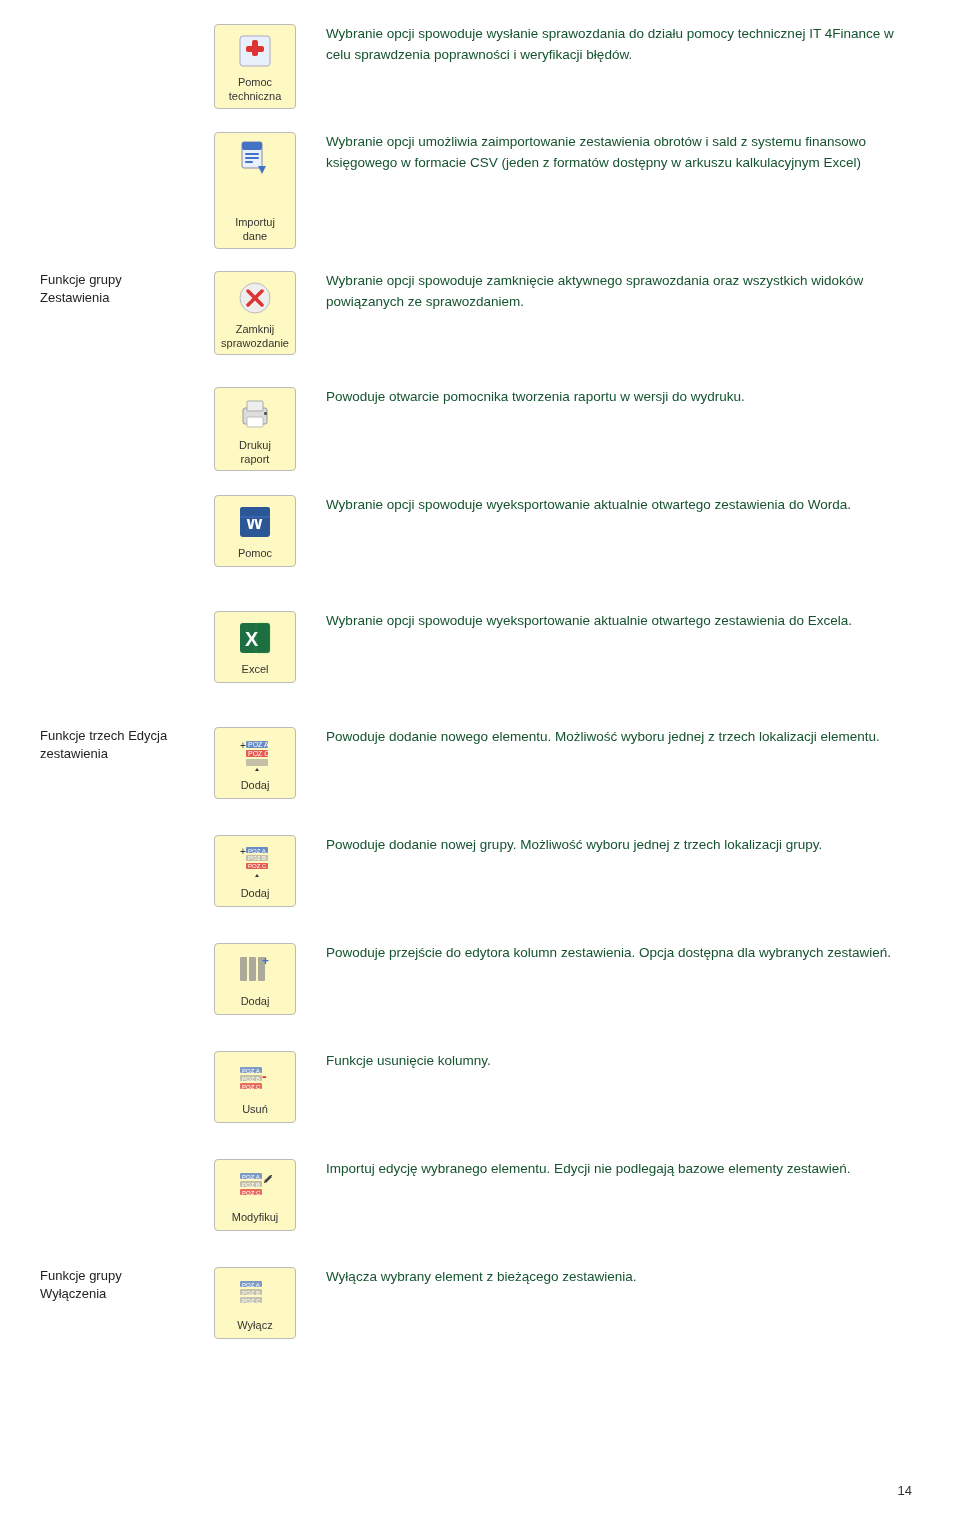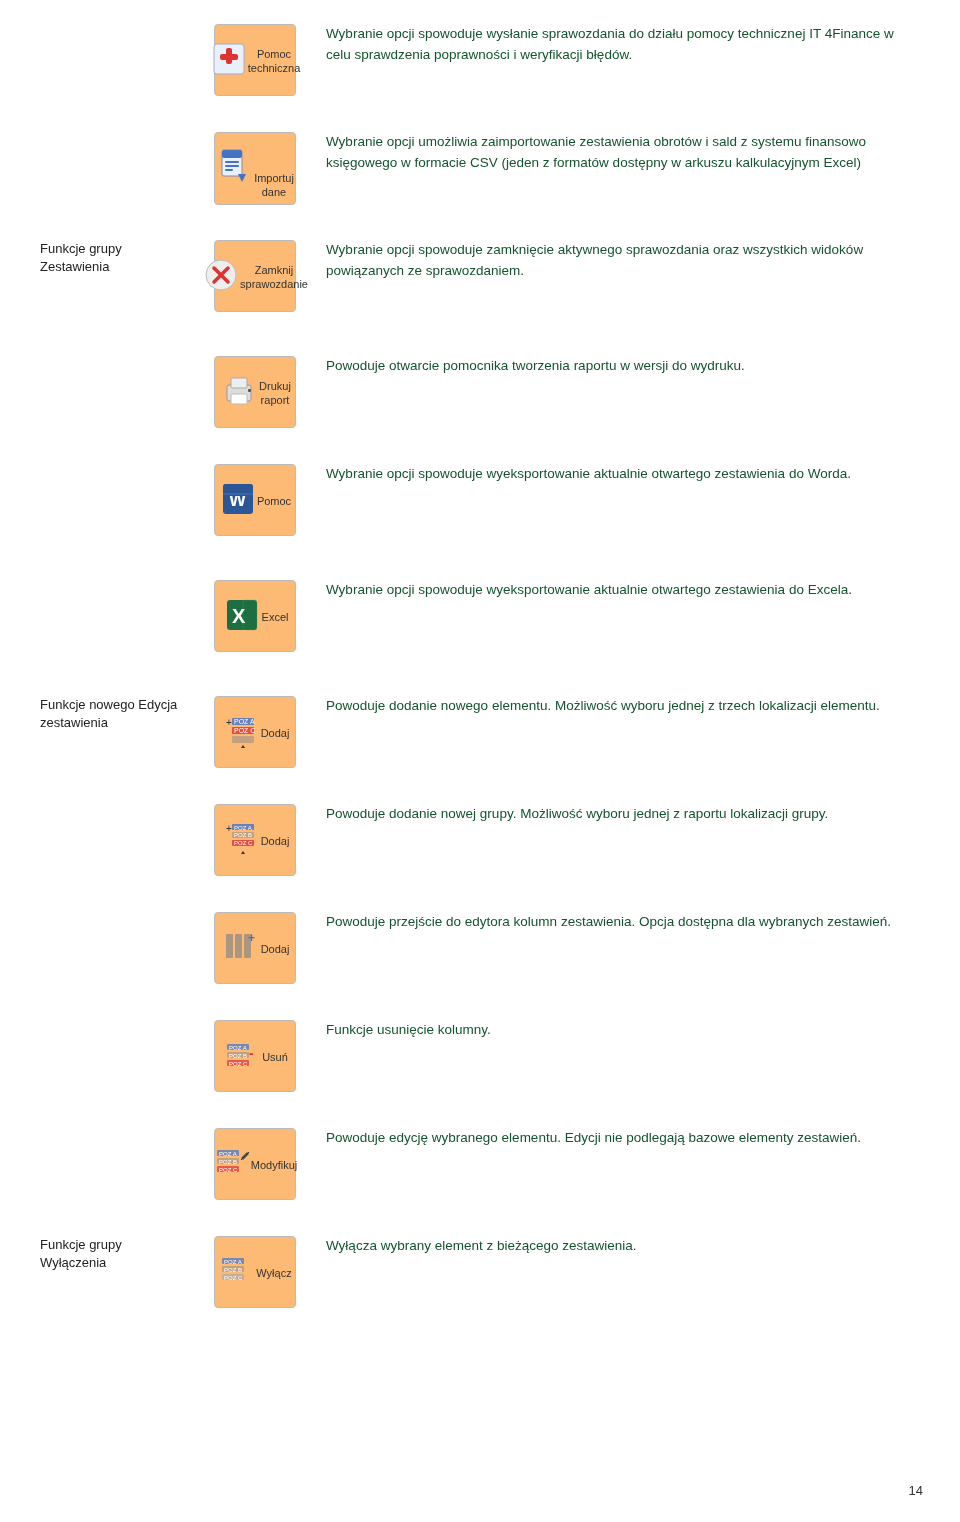--- a/index.html
+++ b/index.html
@@ -47,23 +47,23 @@
       justify-content: flex-start;
       flex-shrink: 0;
       padding-top: 4px;
     }
 
     .icon-box {
       width: 82px;
       min-height: 72px;
       border: 1px solid #bbb;
       border-radius: 4px;
-      background: #fdba74;
+      background: #fef9c3;
       display: flex;
-      flex-direction: row;
+      flex-direction: column;
       align-items: center;
       justify-content: center;
       padding: 6px 4px 4px 4px;
       cursor: pointer;
     }
 
     .icon-box .icon-graphic {
       width: 40px;
       height: 40px;
       display: flex;
@@ -84,21 +84,21 @@
       padding: 4px 10px 0 16px;
       line-height: 1.55;
       font-size: 13.5px;
       color: #14532d;
     }
 
     
     .page-number {
       position: absolute;
       bottom: 24px;
-      right: 37px;
+      right: 48px;
       font-size: 13px;
       color: #333;
     }
 
     
     svg {
       display: block;
     }
 
     
@@ -216,21 +216,21 @@
         <rect x="20" y="4" width="14" height="30" rx="2" fill="none" stroke="#4caf50" stroke-width="0.5" opacity="0.5"></rect>
       </svg>
             </div>
             <div class="icon-label" style="white-space: pre-line;">Excel</div>
           </div>
         </div>
         <div class="desc-col">Wybranie opcji spowoduje wyeksportowanie aktualnie otwartego zestawienia do Excela.</div>
       </div>
       <div class="section-gap"></div>
       <div class="row">
-        <div class="left-label" style="white-space: pre-line;">Funkcje nowego Edycja
+        <div class="left-label" style="white-space: pre-line;">Funkcje trzech Edycja
 zestawienia</div>
         <div class="icon-col">
           <div class="icon-box">
             <div class="icon-graphic">
               <svg width="38" height="38" viewBox="0 0 38 38">
         <text x="4" y="14" font-size="10" fill="#333" font-family="Arial">+</text>
         <rect x="10" y="6" width="22" height="7" rx="1" fill="#4472c4" opacity="0.8"></rect>
         <text x="12" y="12" font-size="7" fill="white" font-family="Arial">POZ A</text>
         <rect x="10" y="15" width="22" height="7" rx="1" fill="#d33" opacity="0.8"></rect>
         <text x="12" y="21" font-size="7" fill="white" font-family="Arial">POZ C</text>
@@ -255,21 +255,21 @@
         <rect x="10" y="12" width="22" height="6" rx="1" fill="#888" opacity="0.5"></rect>
         <text x="12" y="17" font-size="6" fill="white" font-family="Arial">POZ B</text>
         <rect x="10" y="20" width="22" height="6" rx="1" fill="#d33" opacity="0.8"></rect>
         <text x="12" y="25" font-size="6" fill="white" font-family="Arial">POZ C</text>
         <polygon points="19,34 23,34 21,31" fill="#333"></polygon>
       </svg>
             </div>
             <div class="icon-label" style="white-space: pre-line;">Dodaj</div>
           </div>
         </div>
-        <div class="desc-col">Powoduje dodanie nowej grupy. Możliwość wyboru jednej z raportu lokalizacji grupy.</div>
+        <div class="desc-col">Powoduje dodanie nowej grupy. Możliwość wyboru jednej z trzech lokalizacji grupy.</div>
       </div>
       <div class="row">
         <div class="left-label" style="white-space: pre-line;"></div>
         <div class="icon-col">
           <div class="icon-box">
             <div class="icon-graphic">
               <svg width="38" height="38" viewBox="0 0 38 38">
         <rect x="4" y="6" width="7" height="24" rx="1" fill="#888" opacity="0.7"></rect>
         <rect x="13" y="6" width="7" height="24" rx="1" fill="#888" opacity="0.7"></rect>
         <rect x="22" y="6" width="7" height="24" rx="1" fill="#888" opacity="0.7"></rect>
@@ -313,21 +313,21 @@
         <text x="6" y="20" font-size="6" fill="white" font-family="Arial">POZ B</text>
         <rect x="4" y="22" width="22" height="6" rx="1" fill="#d33" opacity="0.7"></rect>
         <text x="6" y="28" font-size="6" fill="white" font-family="Arial">POZ C</text>
         <path d="M28 14 L34 8 L36 10 L30 16 Z" fill="#555"></path>
         <line x1="28" y1="16" x2="36" y2="8" stroke="#333" stroke-width="1"></line>
       </svg>
             </div>
             <div class="icon-label" style="white-space: pre-line;">Modyfikuj</div>
           </div>
         </div>
-        <div class="desc-col">Powoduje edycję wybranego elementu. Edycji nie podlegają bazowe elementy zestawień.</div>
+        <div class="desc-col">Importuj edycję wybranego elementu. Edycji nie podlegają bazowe elementy zestawień.</div>
       </div>
       <div class="row">
         <div class="left-label" style="white-space: pre-line;">Funkcje grupy
 Wyłączenia</div>
         <div class="icon-col">
           <div class="icon-box">
             <div class="icon-graphic">
               <svg width="38" height="38" viewBox="0 0 38 38">
         <rect x="4" y="6" width="22" height="6" rx="1" fill="#4472c4" opacity="0.7"></rect>
         <text x="6" y="12" font-size="6" fill="white" font-family="Arial">POZ A</text>

